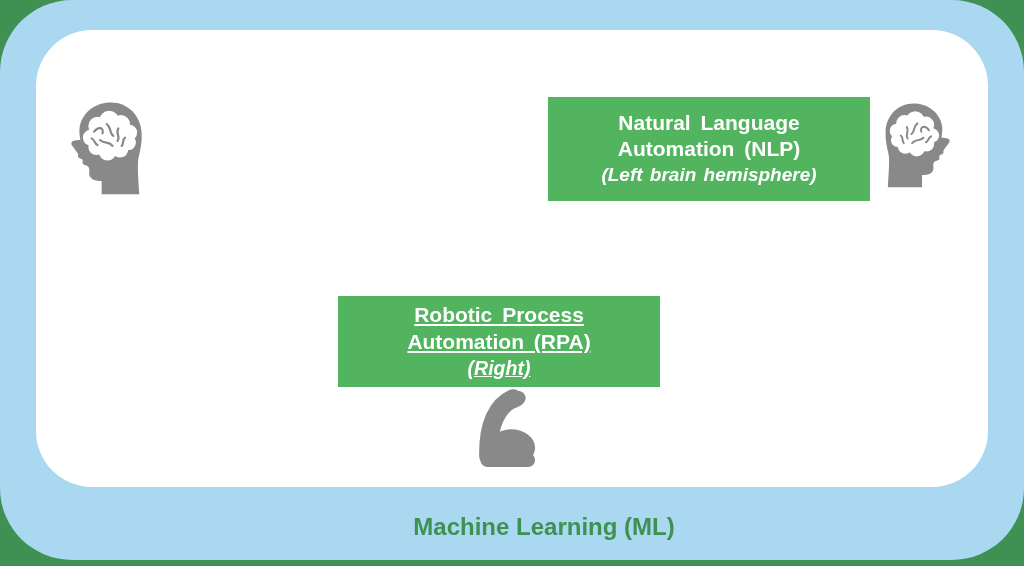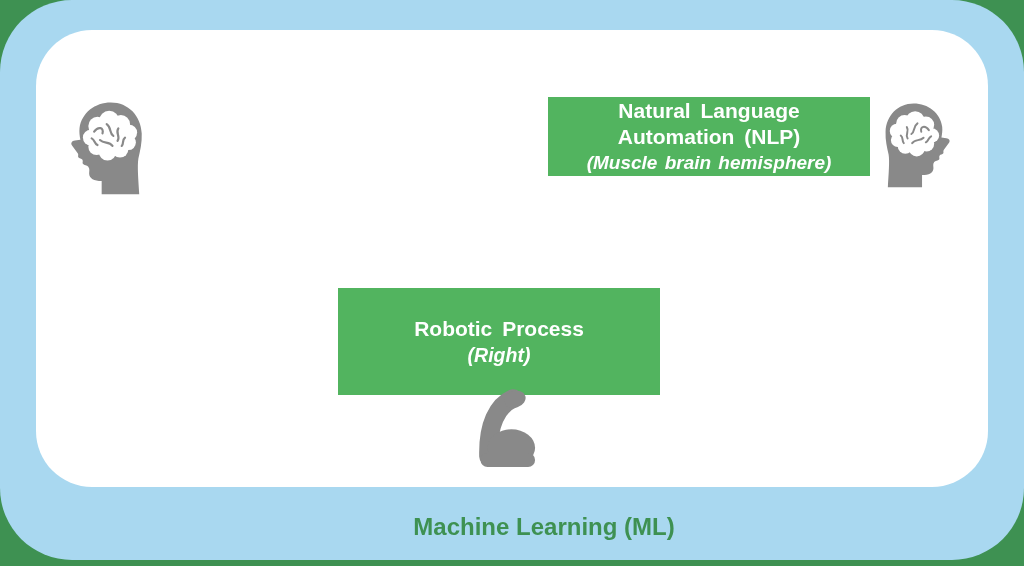--- a/index.html
+++ b/index.html
@@ -27,24 +27,24 @@
     text-align:center;
   }
   .gbox .title {
     font-weight:bold; font-size:21px; line-height:27px; word-spacing:4px;
   }
   .gbox .subtitle {
     font-weight:bold; font-style:italic; font-size:19.5px; line-height:27px; word-spacing:2px;
   }
   #box-analytics { left:152px; top:98px;  width:325px; height:94px; }
   #box-analytics .title { line-height:30px; }
-  #box-nlp       { left:548px; top:97px;  width:322px; height:79px;justify-content:flex-end; }
+  #box-nlp       { left:548px; top:97px;  width:322px; height:104px; }
   #box-nlp .title    { line-height:26px; }
   #box-nlp .subtitle { font-size:19px; line-height:26px; }
-  #box-rpa       { left:338px; top:288px; width:322px; height:107px; }
+  #box-rpa       { left:338px; top:296px; width:322px; height:91px;text-decoration:underline; }
 
   .icon { position:absolute; }
   #icon-head-left  { left:63px;  top:100px; width:84px; height:96px; }
   #icon-head-right { left:881px; top:101px; width:76px; height:88px; transform:scaleX(-1); }
   #icon-muscle     { left:455px; top:385px; width:88px; height:92px; }
   .icon svg { width:100%; height:100%; display:block; }
 
   .footer-label {
     position:absolute; left:0; right:0; top:512px; height:30px;
     text-align:center; font-weight:bold; font-size:24px; line-height:30px;
@@ -96,31 +96,32 @@
   <span class="icon" id="icon-head-left">
     <svg>
         <use href="#head-brain"></use>
       </svg>
   </span>
 
 
   <div class="gbox" id="box-nlp">
     <div class="title">Natural Language</div>
     <div class="title">Automation (NLP)</div>
-    <div class="subtitle">(Muscle brain hemisphere)</div>
+    <div class="subtitle">(Left brain hemisphere)</div>
   </div>
 
   <span class="icon" id="icon-head-right">
     <svg>
         <use href="#head-brain"></use>
       </svg>
   </span>
 
   <div class="gbox" id="box-rpa">
     <div class="title">Robotic Process</div>
+    <div class="title">Automation (RPA)</div>
     <div class="subtitle">(Right)</div>
   </div>
 
   <span class="icon" id="icon-muscle">
     <svg>
         <use href="#biceps"></use>
       </svg>
   </span>
 
   <div class="footer-label">Machine Learning (ML)</div>

